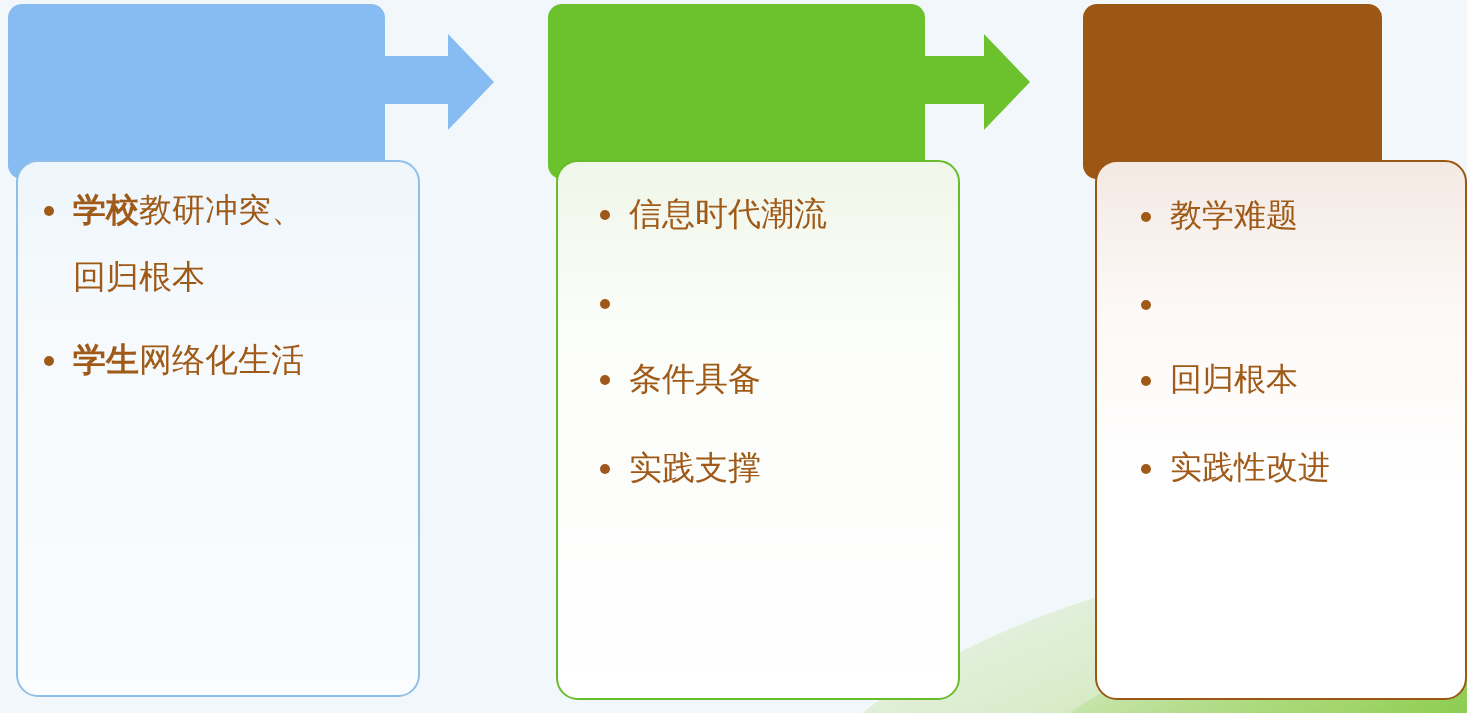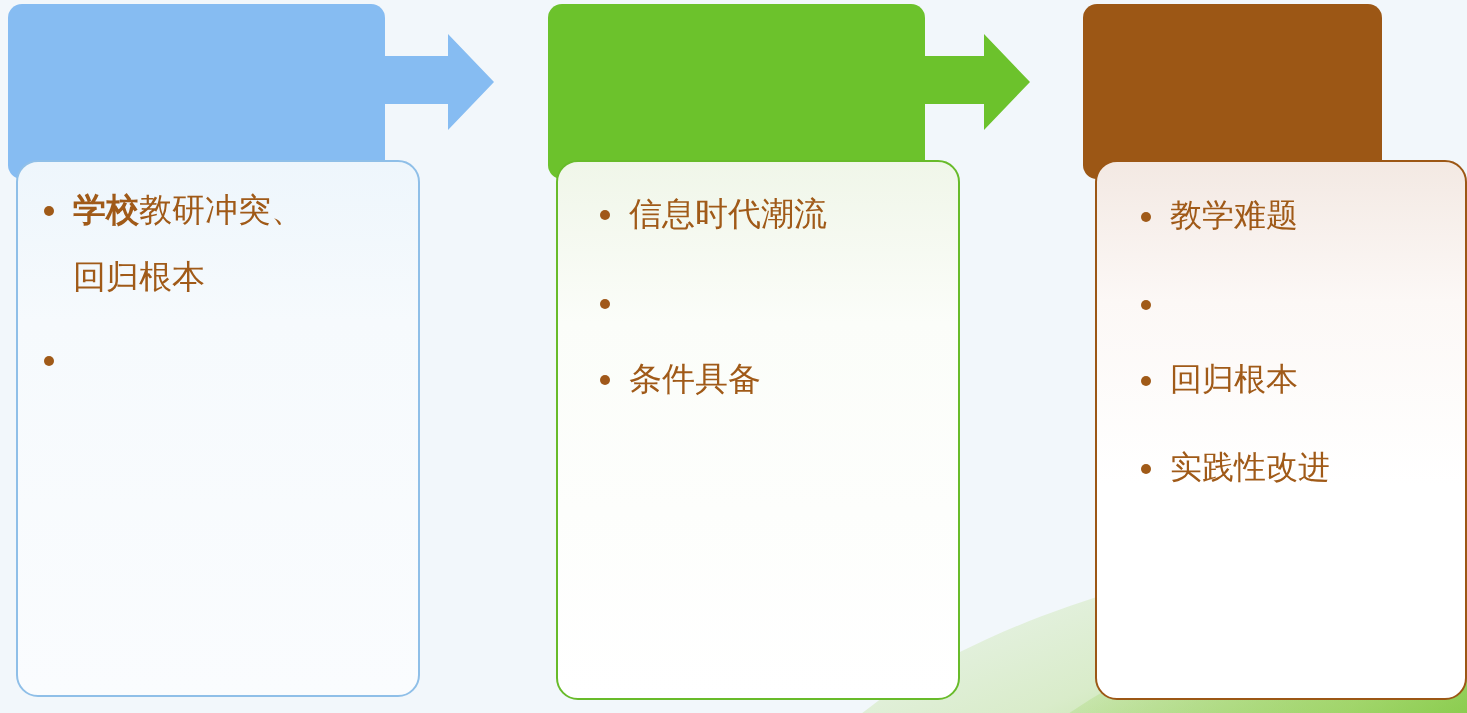--- a/index.html
+++ b/index.html
@@ -99,20 +99,23 @@
       <ul class="bullets" style="color: rgb(160, 90, 24);">
         <li>
           <span class="dot" style="background: rgb(160, 90, 24);"></span>
           <span class="btext">
             <span class="b">学校</span><span>教研冲突、</span>
             <span class="line2">回归根本</span>
           </span>
         </li>
         <li>
           <span class="dot" style="background: rgb(160, 90, 24);"></span>
+          <span class="btext">
+            <span class="b">学生</span><span>网络化生活</span>
+          </span>
         </li>
       </ul>
     </div>
   </div>
 
   <div class="arrow" style="left:362px;top:34px;">
     <svg width="132" height="100" viewBox="0 0 132 100" aria-hidden="true">
       <polygon points="0,22 86,22 86,0 132,48 86,96 86,70 0,70" fill="#86bcf2"></polygon>
     </svg>
   </div>
@@ -127,20 +130,24 @@
         <li>
           <span class="dot" style="background: rgb(160, 88, 26);"></span>
           <span class="btext">信息时代潮流</span>
         </li>
         <li>
           <span class="dot" style="background: rgb(160, 88, 26);"></span>
         </li>
         <li>
           <span class="dot" style="background: rgb(160, 88, 26);"></span>
           <span class="btext">条件具备</span>
+        </li>
+        <li>
+          <span class="dot" style="background: rgb(160, 88, 26);"></span>
+          <span class="btext">实践支撑</span>
         </li>
       </ul>
     </div>
   </div>
 
   <div class="arrow" style="left:898px;top:34px;">
     <svg width="132" height="100" viewBox="0 0 132 100" aria-hidden="true">
       <polygon points="0,22 86,22 86,0 132,48 86,96 86,70 0,70" fill="#6cc22c"></polygon>
     </svg>
   </div>

